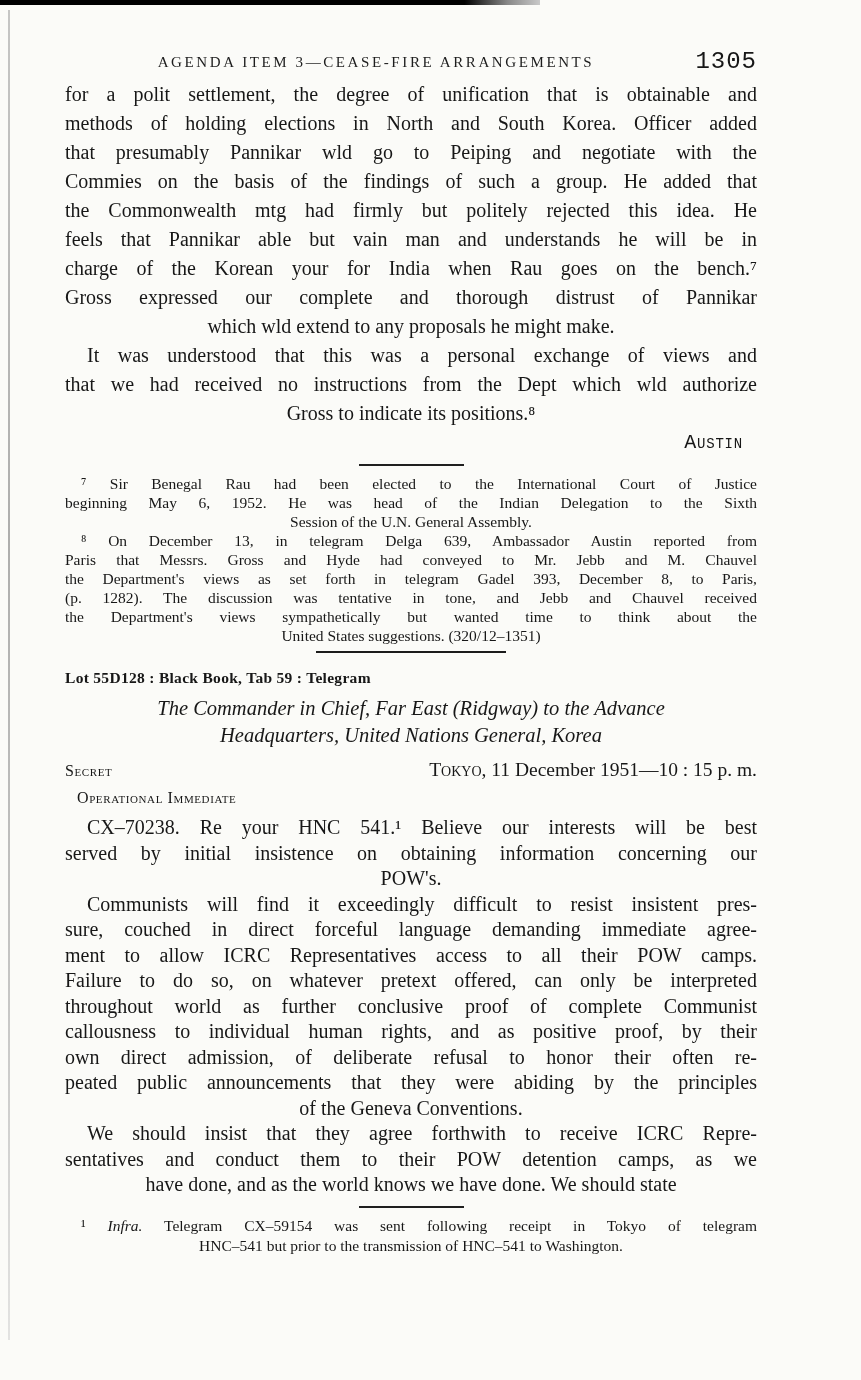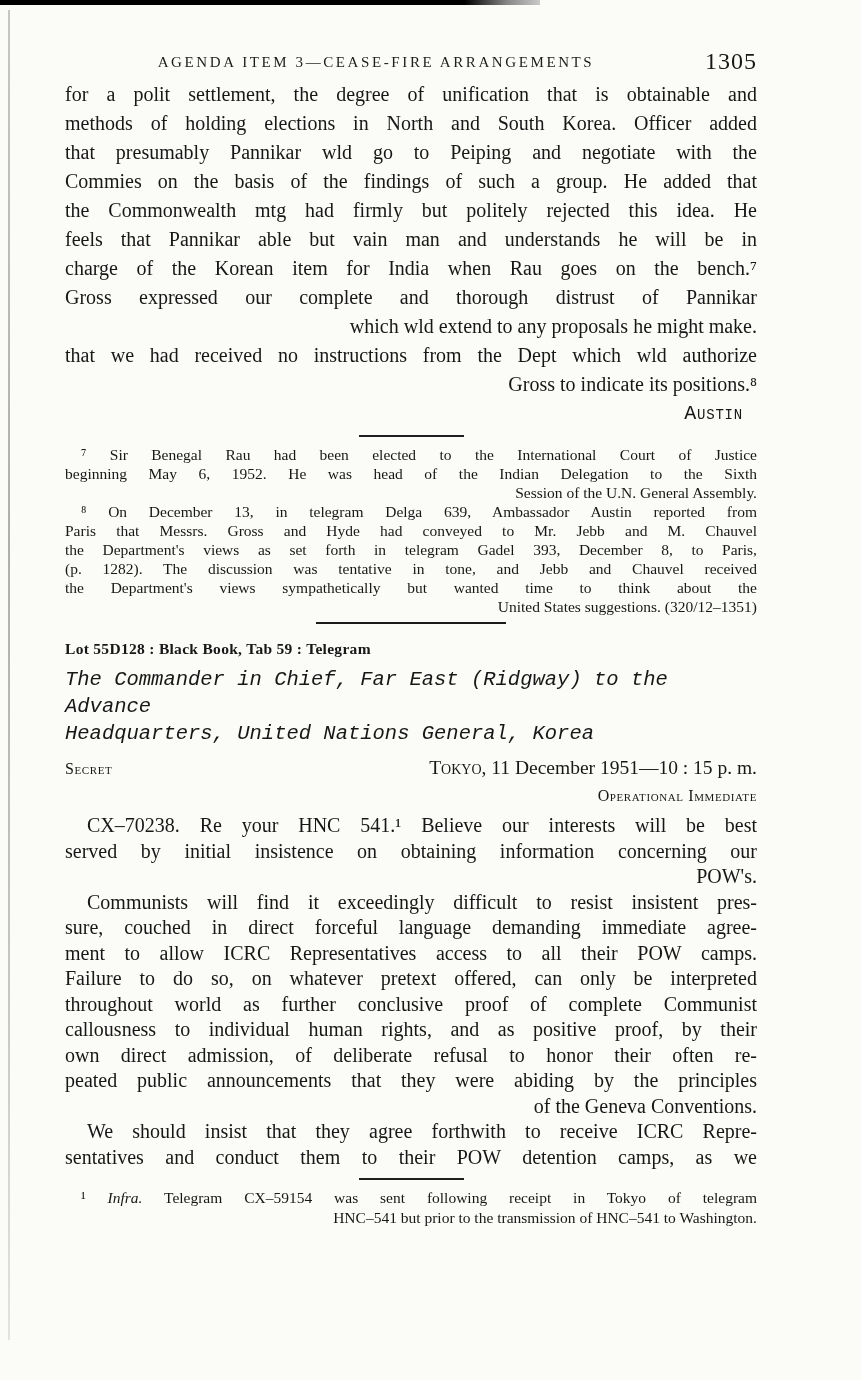--- a/index.html
+++ b/index.html
@@ -35,33 +35,33 @@
   .header { position: relative; margin-top: 54px; height: 26px; }
   .header-title {
     text-align: center;
     font-size: 15px; letter-spacing: 2.6px;
     padding-right: 70px;
     color: #1d1d1d;
     white-space: nowrap;
   }
   .page-number {
     position: absolute; right: 0; top: -6px;
-    font-size: 24px; letter-spacing: 1px;
+    font-size: 24px; letter-spacing: 1px; font-family: Liberation Mono, monospace;
   }
   
-  .tline { text-align: right; white-space: normal; }
+  .tline { text-align: center; white-space: normal; }
   .tline.just { text-align: justify; text-align-last: justify; }
   .tline.center { text-align: center; }
   .doc1-body { margin-top: 0; }
   .doc1-body .tline { font-size: 20px; line-height: 29px; }
   .doc1-body .para .tline.ind { text-indent: 22px; }
   .doc2-body { margin-top: 8px; }
   .doc2-body .tline { font-size: 20px; line-height: 25.5px; }
   .doc2-body .para .tline.ind { text-indent: 22px; }
-  .sc { font-variant: small-caps; text-align: right; }
+  .sc { font-variant: small-caps; }
   .signature {
     margin-top: 2px;
     text-align: right; padding-right: 14px;
     font-size: 20px; line-height: 26px;
     letter-spacing: 0.8px;
     font-family: Liberation Mono, monospace;
   }
   .fn-rule {
     margin-top: 8px;
     width: 105px; border: 0;
@@ -77,21 +77,21 @@
   }
   .source-note {
     margin-top: 16px;
     font-size: 15.5px; font-weight: bold;
     letter-spacing: 0.3px;
   }
   .doc-title {
     margin-top: 8px;
     font-style: italic;
   }
-  .doc-title .tline { font-size: 20.5px; line-height: 27px; text-align: left; font-family: Liberation Mono, monospace; }
+  .doc-title .tline { font-size: 20.5px; line-height: 27px; text-align: center; }
   .class-row {
     margin-top: 10px;
     display: flex; justify-content: space-between; align-items: baseline;
   }
   .classification { font-size: 16px; letter-spacing: 0.6px; }
   .dateline { font-size: 19.5px; }
   .precedence { margin-top: 8px; font-size: 16px; letter-spacing: 0.6px; margin-left: 12px; }
   .fn-para { margin-top: 6px; }
   .fn-para .tline { font-size: 15.5px; line-height: 20px; }
 </style>
@@ -110,25 +110,26 @@
     </div>
 
     <div class="doc1-body">
         <div class="para">
           <div class="tline just">for a polit settlement, the degree of unification that is obtainable and</div>
           <div class="tline just">methods of holding elections in North and South Korea. Officer added</div>
           <div class="tline just">that presumably Pannikar wld go to Peiping and negotiate with the</div>
           <div class="tline just">Commies on the basis of the findings of such a group. He added that</div>
           <div class="tline just">the Commonwealth mtg had firmly but politely rejected this idea. He</div>
           <div class="tline just">feels that Pannikar able but vain man and understands he will be in</div>
-          <div class="tline just">charge of the Korean item for India when Rau goes on the bench.⁷</div>
+          <div class="tline just">charge of the Korean your for India when Rau goes on the bench.⁷</div>
           <div class="tline just">Gross expressed our complete and thorough distrust of Pannikar</div>
           <div class="tline">which wld extend to any proposals he might make.</div>
         </div>
         <div class="para">
+          <div class="tline just ind">It was understood that this was a personal exchange of views and</div>
           <div class="tline just">that we had received no instructions from the Dept which wld authorize</div>
           <div class="tline">Gross to indicate its positions.⁸</div>
         </div>
       </div>
 
     <div class="signature sc">Austin</div>
 
     <hr class="fn-rule">
 
     <div class="footnotes">
@@ -176,20 +177,21 @@
           <div class="tline just">Failure to do so, on whatever pretext offered, can only be interpreted</div>
           <div class="tline just">throughout world as further conclusive proof of complete Communist</div>
           <div class="tline just">callousness to individual human rights, and as positive proof, by their</div>
           <div class="tline just">own direct admission, of deliberate refusal to honor their often re-</div>
           <div class="tline just">peated public announcements that they were abiding by the principles</div>
           <div class="tline">of the Geneva Conventions.</div>
         </div>
         <div class="para">
           <div class="tline just ind">We should insist that they agree forthwith to receive ICRC Repre-</div>
           <div class="tline just">sentatives and conduct them to their POW detention camps, as we</div>
+          <div class="tline">have done, and as the world knows we have done. We should state</div>
         </div>
       </div>
 
     <hr class="fn-rule">
 
     <div class="fn-para">
       <div class="tline just ind"><span>¹ </span><em>Infra.</em><span> Telegram CX–59154 was sent following receipt in Tokyo of telegram</span></div>
       <div class="tline">HNC–541 but prior to the transmission of HNC–541 to Washington.</div>
     </div>
 

